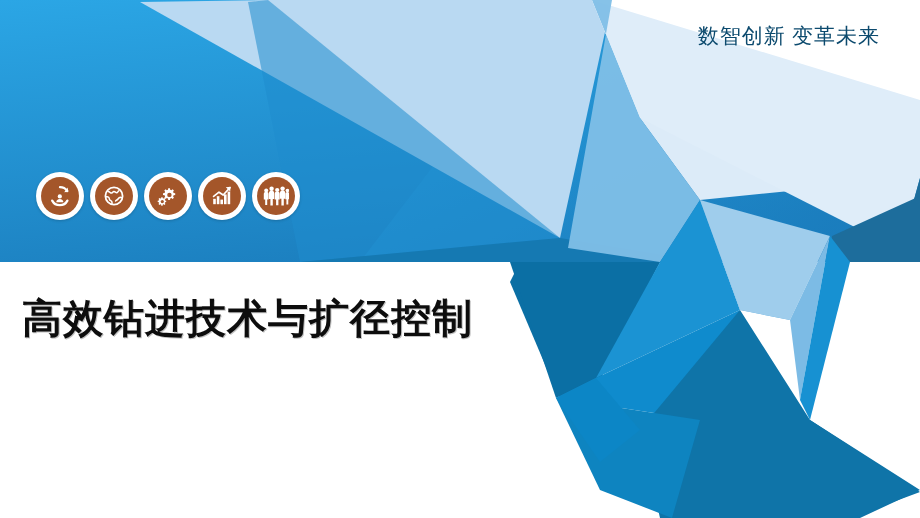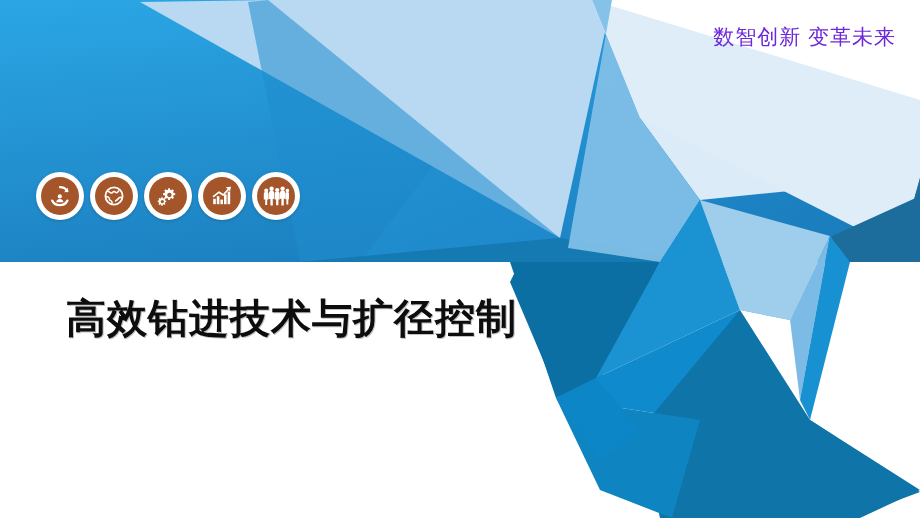--- a/index.html
+++ b/index.html
@@ -17,28 +17,28 @@
   }
   #bg-art {
     position: absolute;
     left: 0; top: 0;
     width: 920px;
     height: 518px;
   }
   
   #tagline {
     position: absolute;
-    right: 24px;
+    right: 40px;
     top: 26px;
-    color: #6d28d9;
+    color: #0c4a6e;
     font-size: 21px;
     letter-spacing: 1px;
     line-height: 1;
     white-space: nowrap;
-    font-family: Liberation Sans, sans-serif;
+    font-family: Liberation Serif, serif;
   }
   
   #icon-row {
     position: absolute;
     left: 36px;
     top: 172px;
     display: flex;
     gap: 6px;
     align-items: center;
   }
@@ -69,21 +69,20 @@
     left: 22px;
     top: 296px;
     font-size: 40px;
     font-weight: bold;
     color: #0d0d0d;
     letter-spacing: 1px;
     line-height: 1.1;
     white-space: nowrap;
     text-shadow: 1px 1px 0 rgba(120,120,120,0.45);
     font-family: "DejaVu Sans", "Liberation Sans", sans-serif;
-    margin-left: 44px;
   }
 </style>
 </head>
 <body>
 
 <div id="slide">
 
   <svg id="bg-art" viewBox="0 0 920 518" preserveAspectRatio="none">
     <defs>
       <linearGradient id="bandGrad" x1="0" y1="0" x2="0.35" y2="1">

